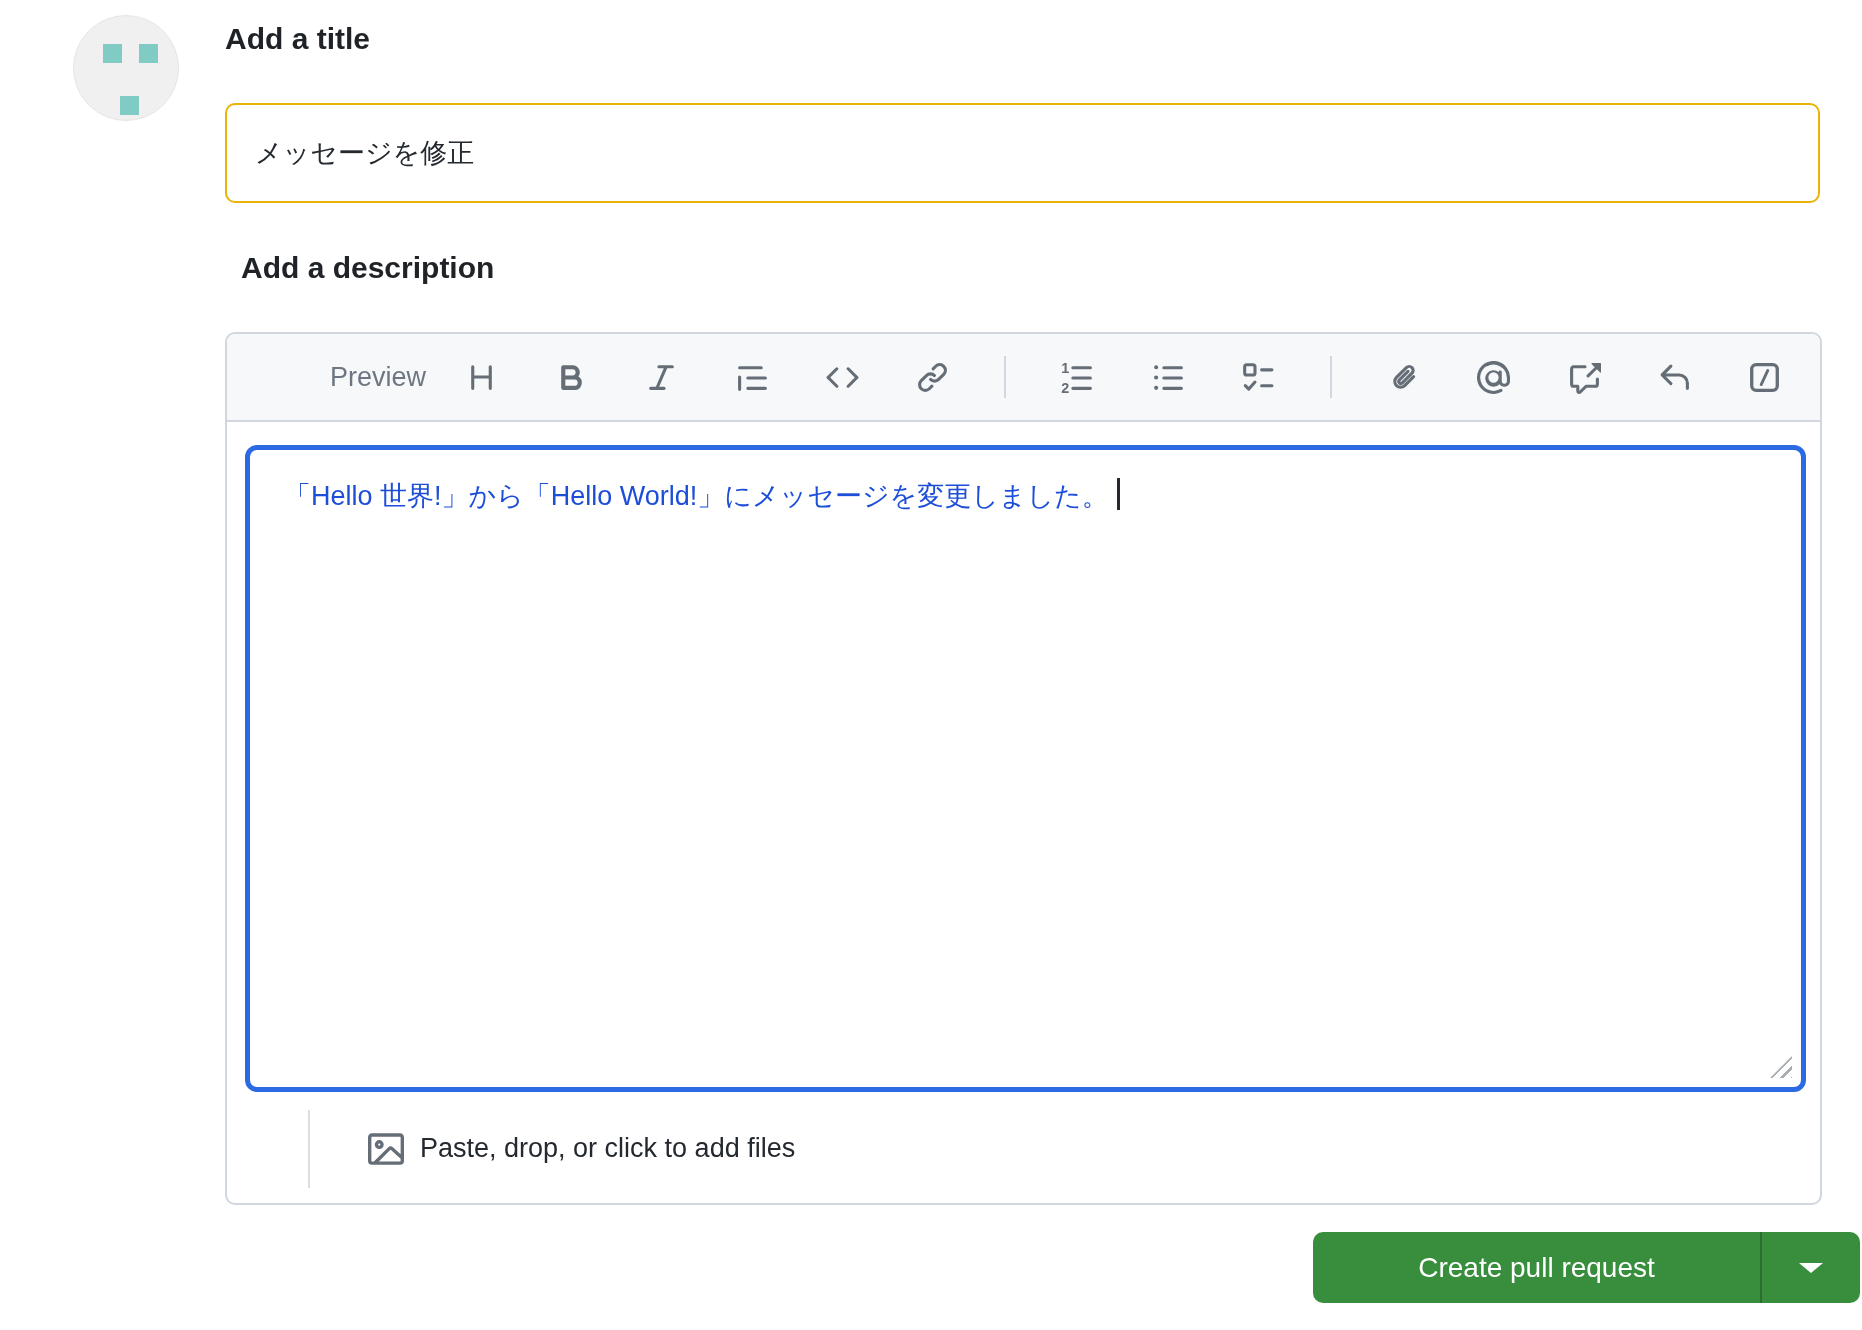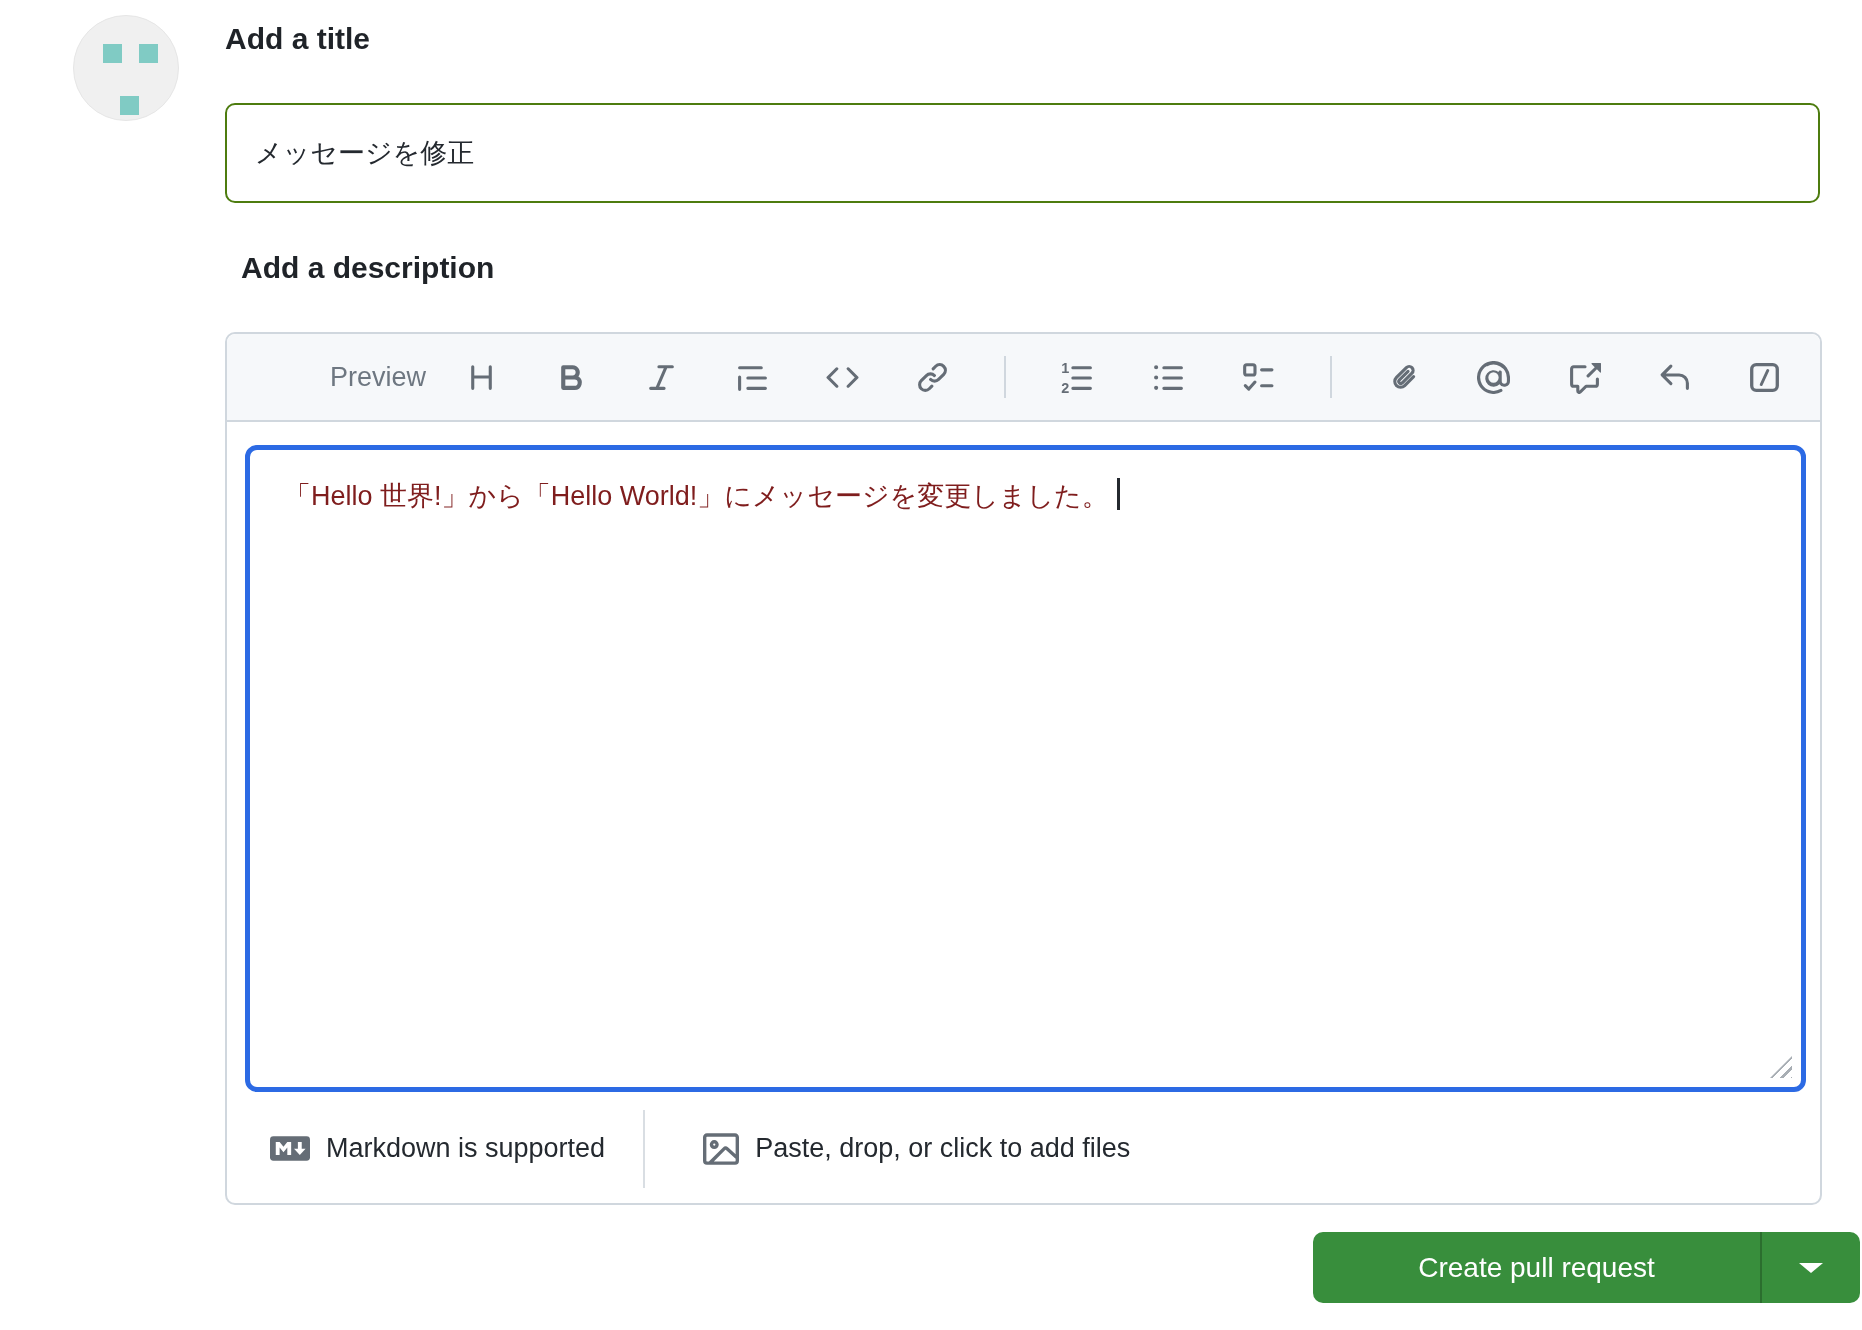--- a/index.html
+++ b/index.html
@@ -9,21 +9,21 @@
     font-family:"Liberation Sans","DejaVu Sans",sans-serif; color:#1f2328; overflow:hidden;
   }
   
   .avatar { position:absolute; left:73px; top:15px; width:106px; height:106px;
     border-radius:50%; background:#f0f0f0; border:1px solid #e6e6e6; }
   .sq { position:absolute; width:19px; height:19px; }
   .sq1 { left:29px; top:28px; } .sq2 { left:65px; top:28px; } .sq3 { left:46px; top:80px; }
 
   .h1a { position:absolute; left:225px; top:22px; font-size:30px; font-weight:700; color:#1f2328; }
   .title-input { position:absolute; left:225px; top:103px; width:1595px; height:100px;
-    border:2px solid #4d7c0f; border-radius:10px; padding:0 28px; font-size:27px;
+    border:2px solid #eab308; border-radius:10px; padding:0 28px; font-size:27px;
     color:#24292f; font-family:inherit; outline:none; background:#fff; }
   .h1b { position:absolute; left:225px; top:251px; font-size:30px; font-weight:700; color:#1f2328;margin-left:16px; }
 
   
   .editor { position:absolute; left:225px; top:332px; width:1597px; height:873px;
     border:2px solid #d0d7de; border-radius:10px; background:#fff; }
   .strip { position:relative; height:88px; background:#f6f8fa;
     border-bottom:2px solid #d0d7de; border-radius:9px 9px 0 0;
     display:flex; align-items:center; }
   .tab-write { position:absolute; left:-2px; top:-7px; width:165px; height:97px;
@@ -34,21 +34,21 @@
   .toolbar { flex:1; display:flex; align-items:center; justify-content:space-between;
     margin-left:36px; padding-right:36px; }
   .tb-btn { background:none; border:none; padding:0; width:38px; height:40px;
     display:flex; align-items:center; justify-content:center; color:#656d76; cursor:pointer; }
   .tb-btn svg { width:33px; height:33px; display:block; }
   .tb-divider { width:2px; height:42px; background:#d0d7de; }
 
   
   .ta { position:absolute; left:18px; top:111px; width:1561px; height:647px;
     border:5px solid #2c6ae4; border-radius:12px; padding:26px 34px;
-    font-size:27px; line-height:1.5; color:#7f1d1d; background:#fff; cursor:text; }
+    font-size:27px; line-height:1.5; color:#1d4ed8; background:#fff; cursor:text; }
   .cursor { display:inline-block; width:3px; height:32px; background:#24292f;
     vertical-align:-5px; margin-left:8px; }
   .resize { position:absolute; right:9px; bottom:9px; width:22px; height:22px;
     clip-path:polygon(100% 0,100% 100%,0 100%);
     background:repeating-linear-gradient(135deg,#a8aeb4 0 2.5px,transparent 2.5px 7.5px);
     cursor:nwse-resize; }
 
   
   .efoot { position:absolute; left:0; right:0; top:760px; bottom:0;
     display:flex; align-items:center; padding-left:43px; font-size:27px; color:#24292f; }
@@ -172,29 +172,20 @@
           </button>
         </div>
     </div>
 
     <div class="ta" role="textbox" style="border-color: rgb(44, 106, 228);">
       <span>「Hello 世界!」から「Hello World!」にメッセージを変更しました。</span><span class="cursor"></span>
       <div class="resize"></div>
     </div>
 
     <div class="efoot">
-      <div class="foot-item">
-        <span class="md-icon">
-          <svg viewBox="0 0 208 128" aria-hidden="true">
-            <rect x="0" y="0" width="208" height="128" rx="18" fill="#656d76"></rect>
-            <path fill="#fff" d="M30 98V30h20l20 25 20-25h20v68H90V59L70 84 50 59v39H30zM155 98l-30-33h20V30h20v35h20l-30 33z"></path>
-          </svg>
-        </span>
-        <span>Markdown is supported</span>
-      </div>
       <div class="foot-div"></div>
       <div class="foot-item">
         <span class="img-icon">
           <svg viewBox="0 0 16 16" fill="currentColor" aria-hidden="true">
             <path d="M16 13.25A1.75 1.75 0 0 1 14.25 15H1.75A1.75 1.75 0 0 1 0 13.25V2.75C0 1.784.784 1 1.75 1h12.5c.966 0 1.75.784 1.75 1.75ZM1.75 2.5a.25.25 0 0 0-.25.25v10.5c0 .138.112.25.25.25h.94l.03-.03 6.077-6.078a1.75 1.75 0 0 1 2.412-.06L14.5 10.31V2.75a.25.25 0 0 0-.25-.25Zm12.5 11a.25.25 0 0 0 .25-.25v-.917l-4.298-3.889a.25.25 0 0 0-.344.009L4.81 13.5ZM7 6a2 2 0 1 1-3.999.001A2 2 0 0 1 7 6ZM5.5 6a.5.5 0 1 0-1 0 .5.5 0 0 0 1 0Z"></path>
           </svg>
         </span>
         <span>Paste, drop, or click to add files</span>
       </div>
     </div>

